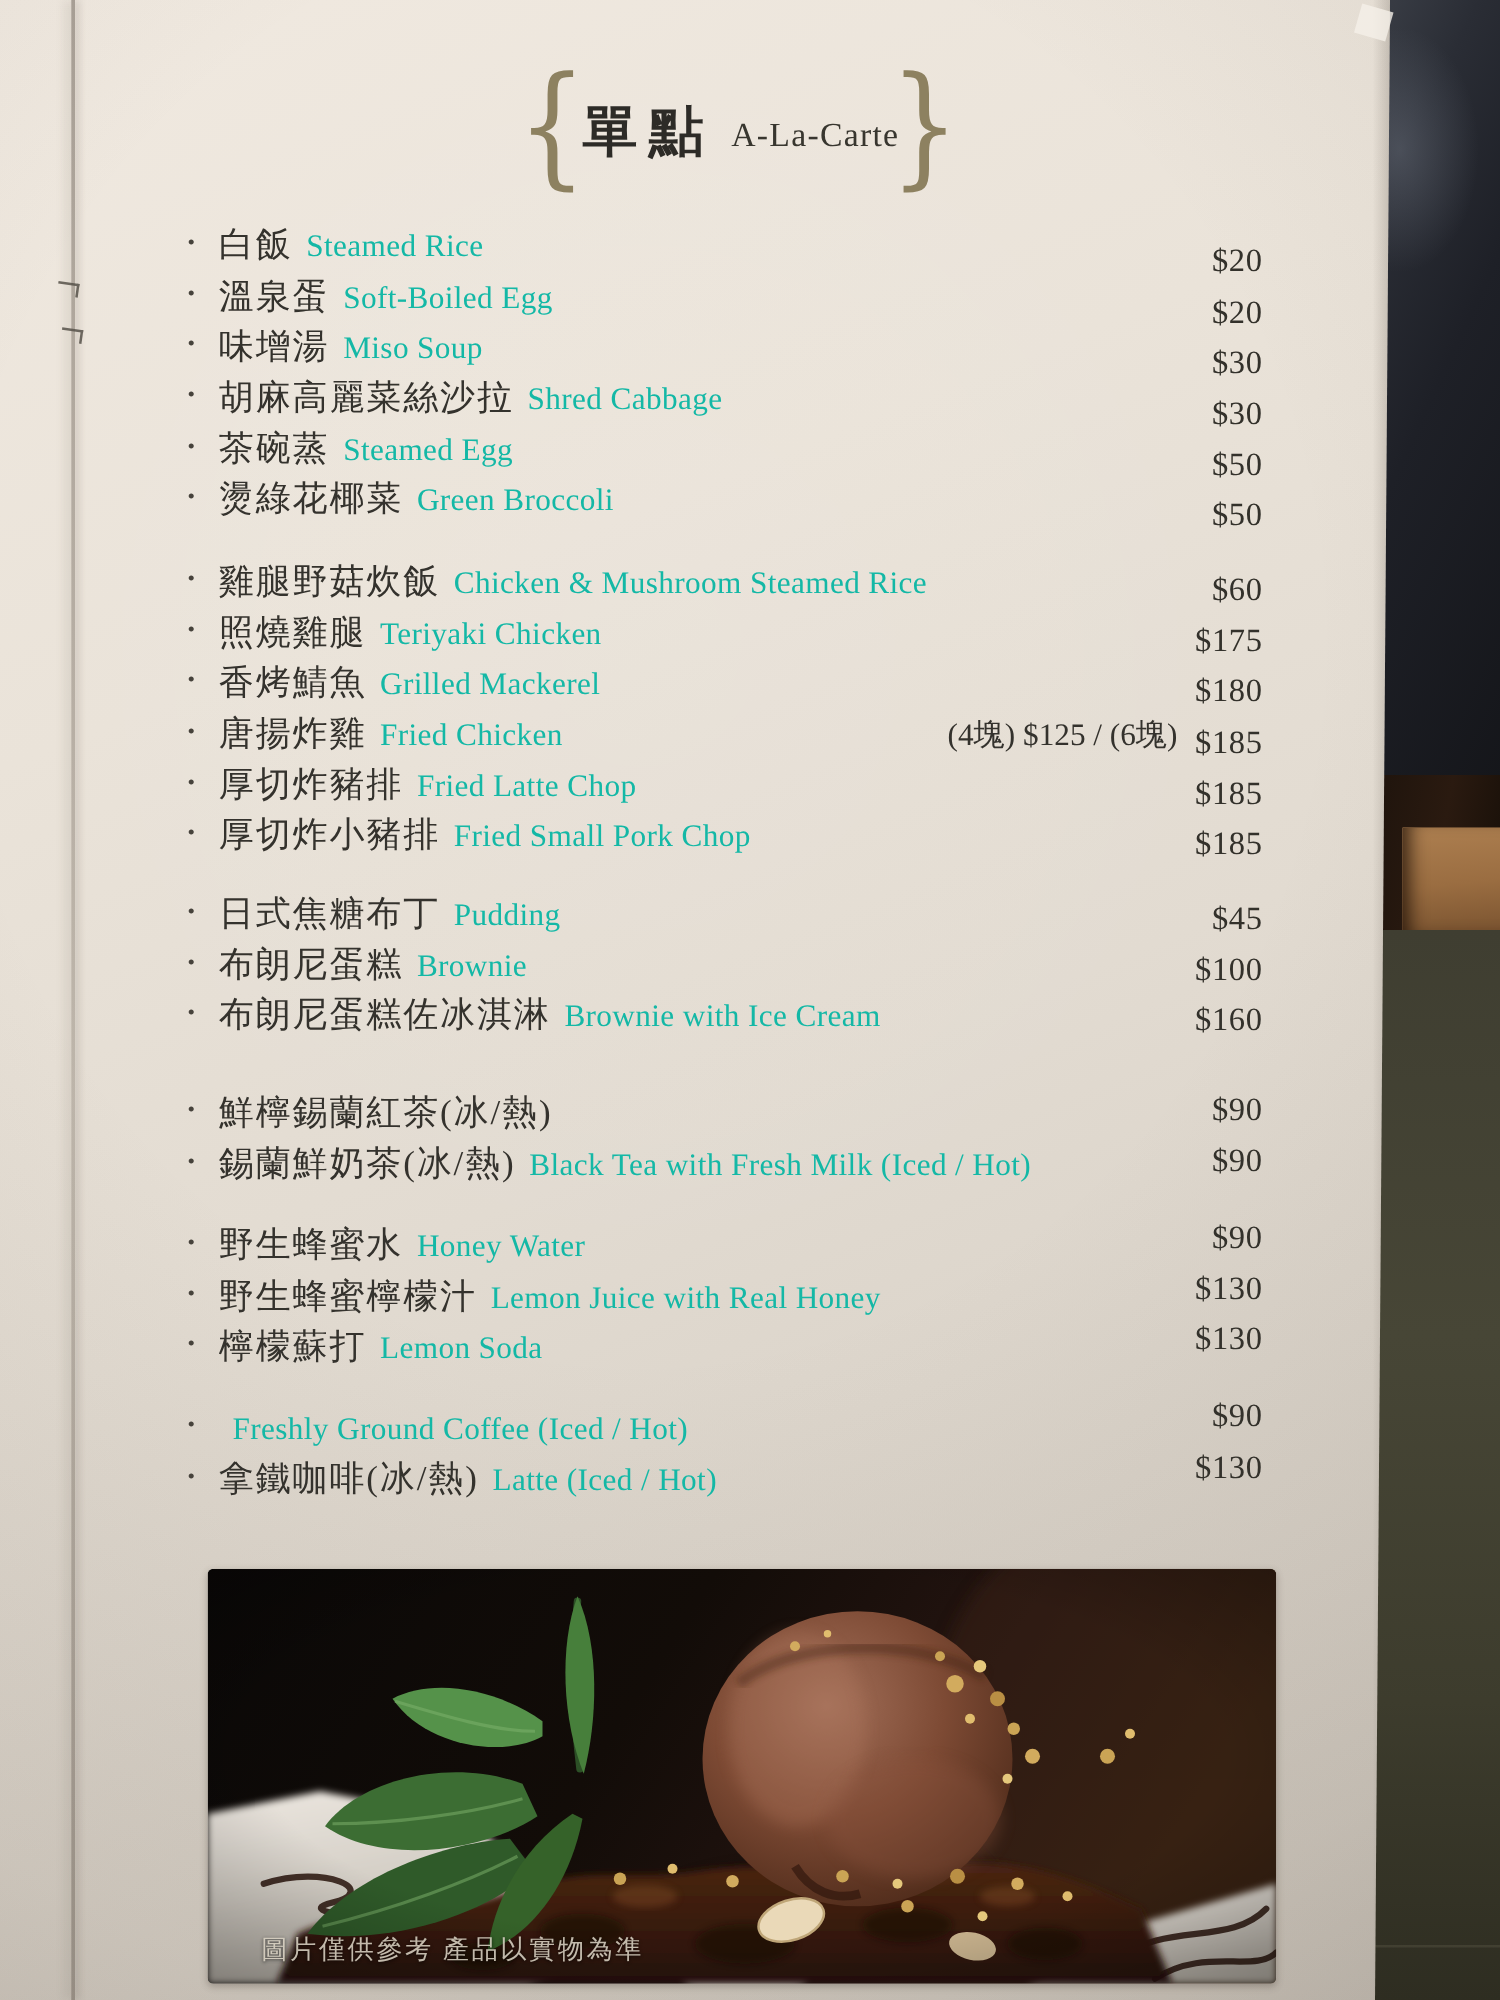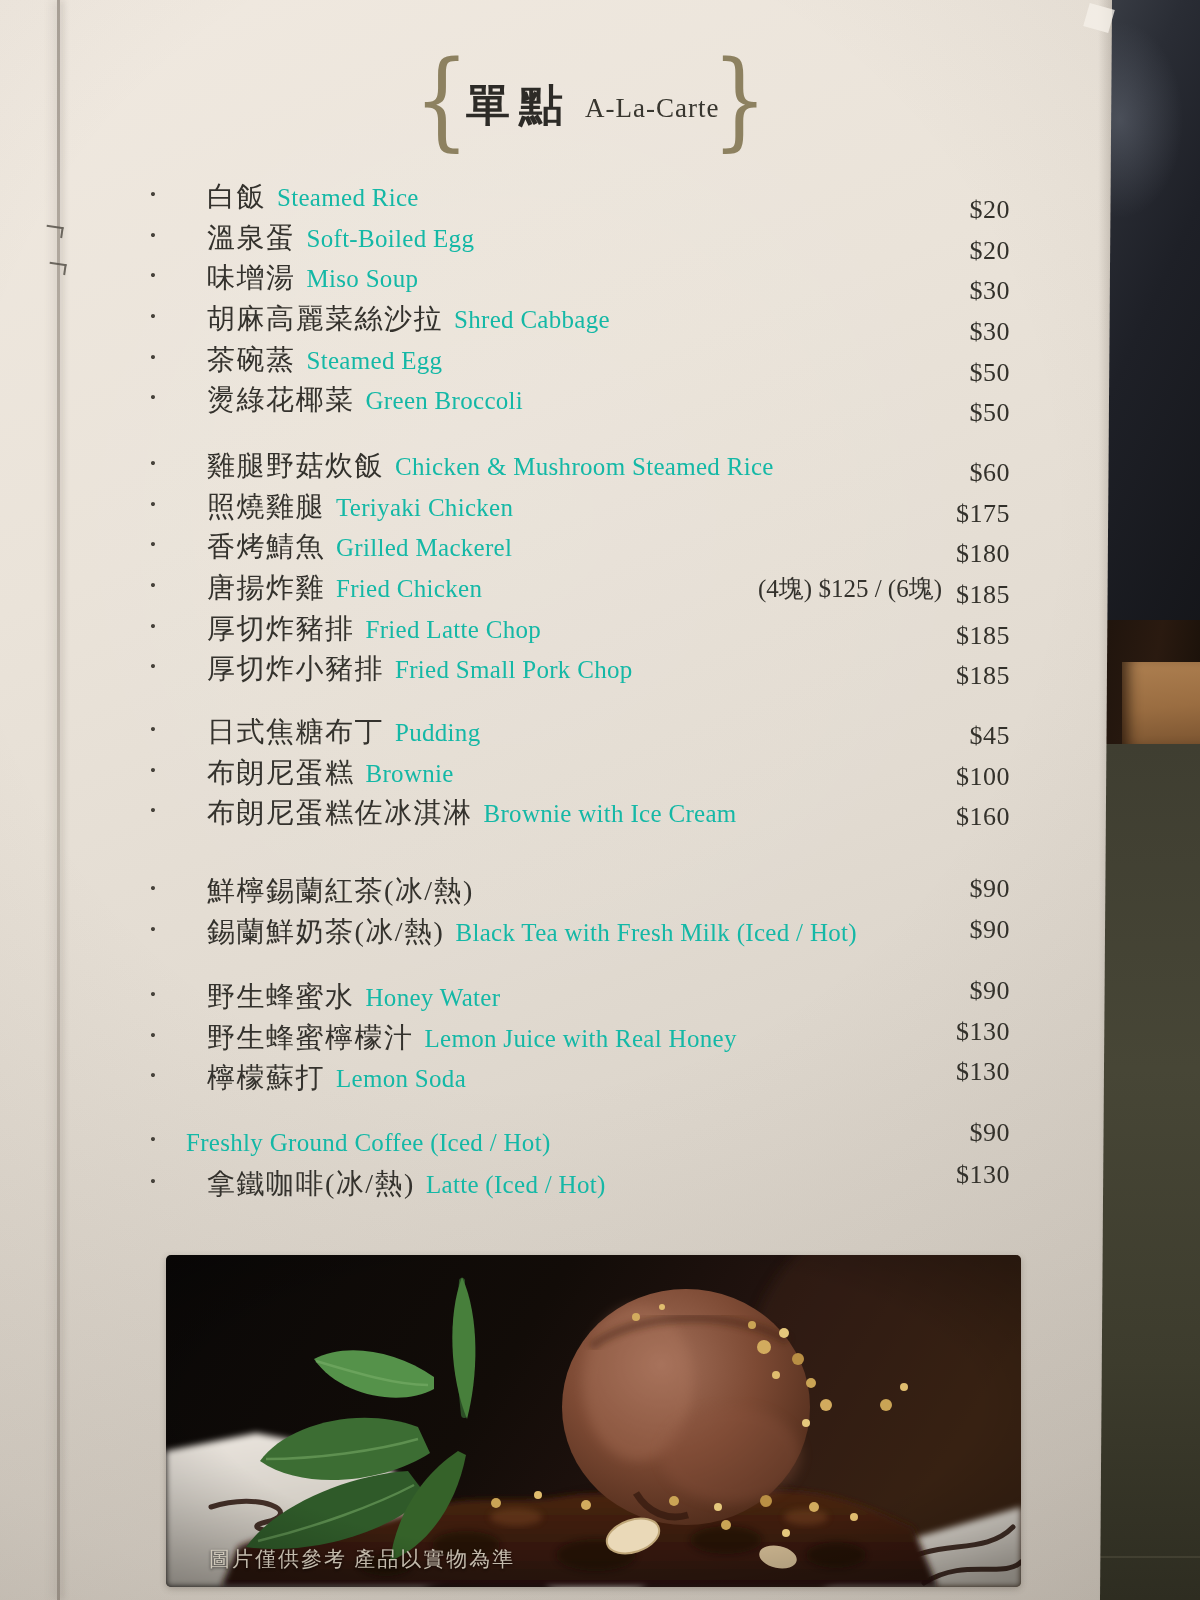--- a/index.html
+++ b/index.html
@@ -77,21 +77,21 @@
     position:absolute;left:585px;top:93px;font-size:27px;color:#38362f;
     letter-spacing:1px;z-index:5;
   }
   
   .group{position:absolute;left:150px;width:860px;z-index:5;}
   .g0{top:177px;} .g1{top:446px;} .g2{top:712px;}
   .g3{top:871px;} .g4{top:977px;} .g5{top:1123px;}
   .row{display:flex;align-items:baseline;height:40.7px;}
   .row > span{line-height:40.7px;white-space:nowrap;}
   .bullet{width:25px;font-size:17px;color:#46423b;position:relative;top:-6px;}
-  .zh{font-size:28px;color:#34322d;letter-spacing:1.5px;margin-left:32px;}
+  .zh{font-size:28px;color:#34322d;letter-spacing:1.5px;}
   .en{font-size:25px;color:#14b8a6;margin-left:11px;letter-spacing:.3px;}
   .spacer{flex:1;}
   .note{font-size:25px;color:#34322d;margin-right:14px;}
   .price{font-size:26px;color:#33312b;letter-spacing:.5px;}
   .g0 .price{transform:translateY(12px);}
   .g1 .price{transform:translateY(6px);}
   .g2 .price{transform:translateY(3px);}
   .g3 .price{transform:translateY(-3px);}
   .g4 .price{transform:translateY(-7px);}
   .g5 .price{transform:translateY(-10px);}

